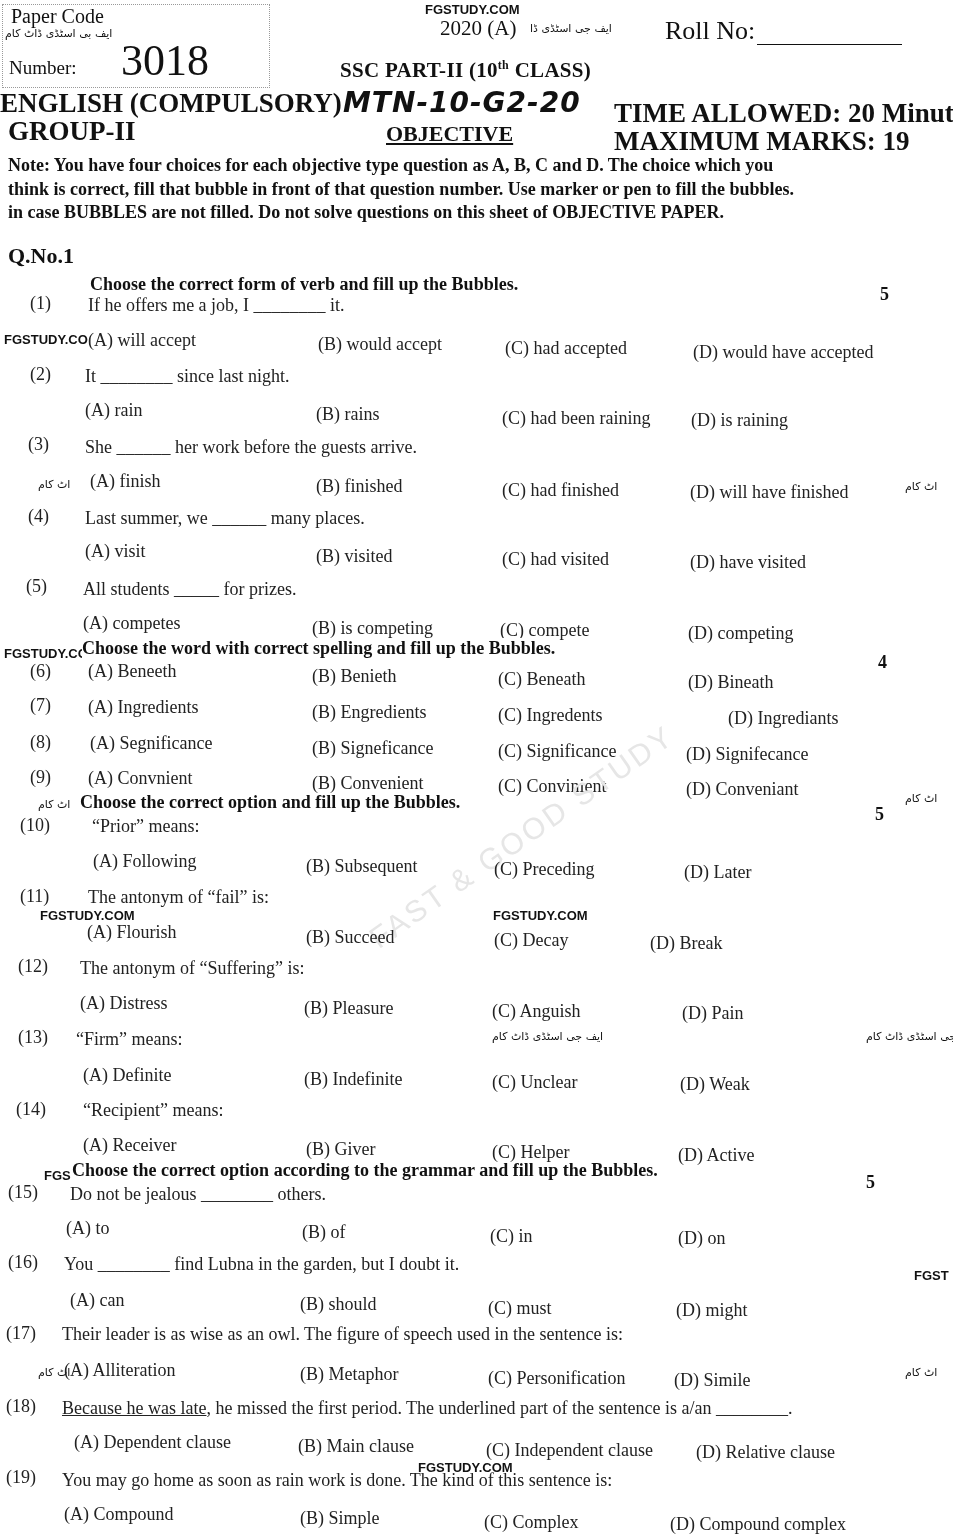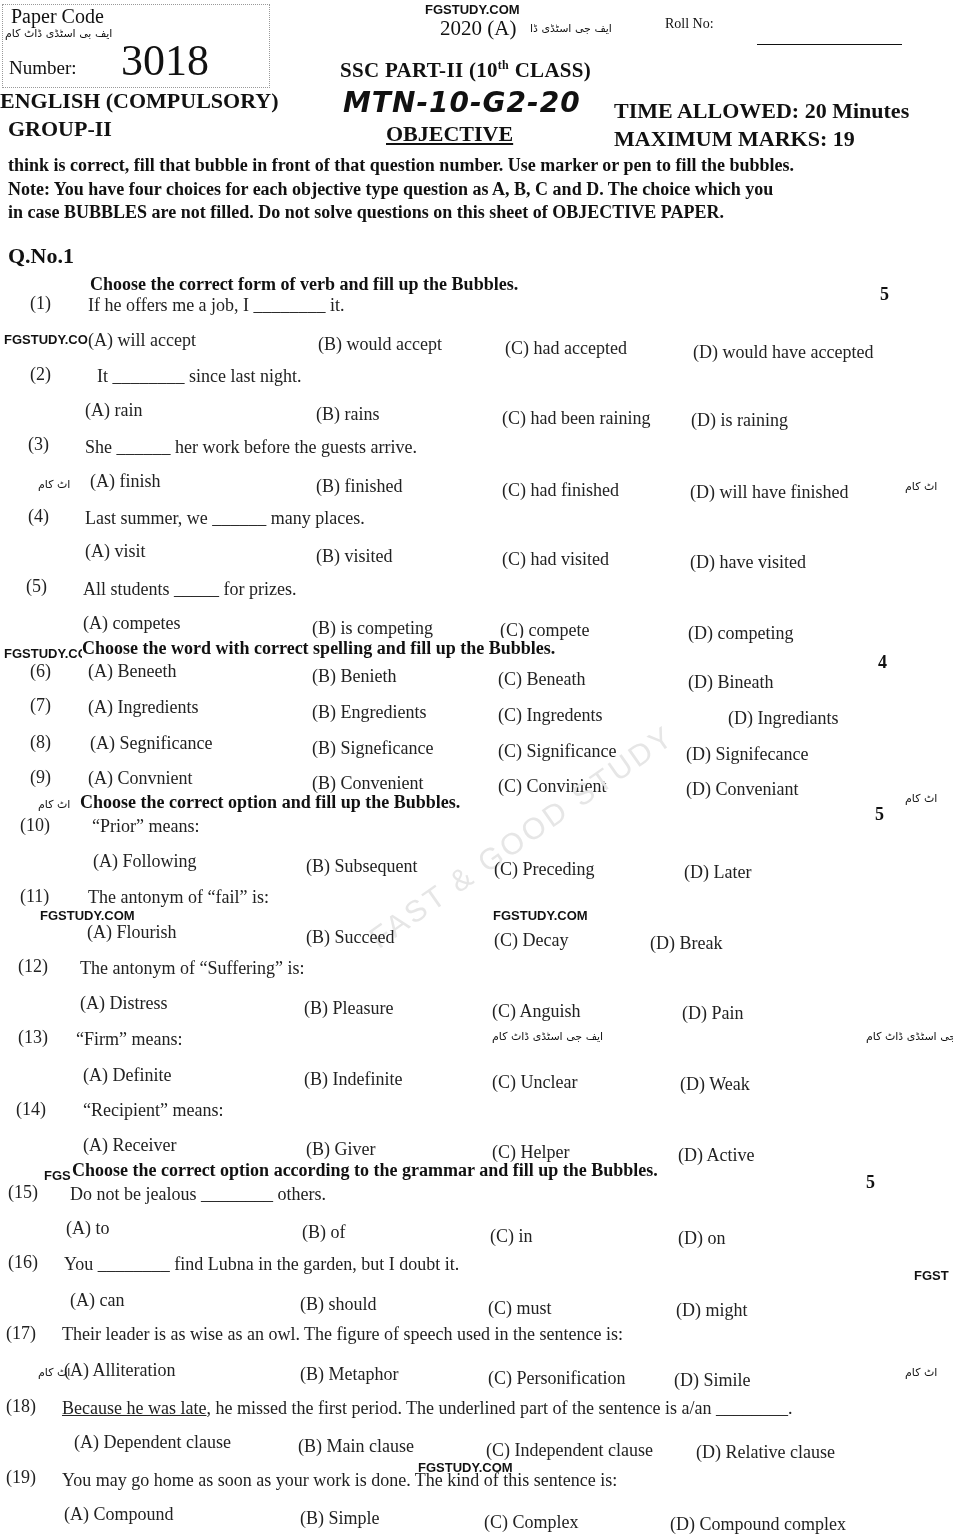--- a/index.html
+++ b/index.html
@@ -10,21 +10,21 @@
   .abs { position: absolute; white-space: nowrap; }
   .wm { font-family: "Liberation Sans", "DejaVu Sans", sans-serif; font-weight: bold; font-size: 13px; color: #111; }
   .code-box {
     position: absolute; left: 2px; top: 4px; width: 266px; height: 82px;
     border: 1px dotted #999;
   }
   .code-label { font-size: 20px; }
   .code-num { font-size: 44px; }
   .urdu { font-family: "DejaVu Sans", sans-serif; font-size: 11px; direction: rtl; }
   .hdr-bold { font-weight: bold; font-size: 21px; letter-spacing: 0.3px; }
-  .big-bold { font-weight: bold; font-size: 22px; }
+  .big-bold { font-weight: bold; font-size: 27px; }
   .handwrite { font-family: "DejaVu Sans", sans-serif; font-weight: bold; font-style: italic; font-size: 28px; letter-spacing: 1px; }
   .note { font-weight: bold; font-size: 18px; line-height: 23.5px; }
   .instr { font-weight: bold; font-size: 18px; }
   .q { font-size: 18px; color: #222; }
   .opt { font-size: 18px; color: #222; }
   .marks { font-weight: bold; font-size: 18px; }
   .underline { text-decoration: underline; }
   .diag-wm {
     position: absolute; left: 340px; top: 820px; font-family: "Liberation Sans", sans-serif;
     font-size: 30px; color: #e6e6e6; transform: rotate(-35deg); letter-spacing: 3px;
@@ -36,52 +36,52 @@
 <div class="code-box">
   <span class="abs code-label" style="left:8px;top:0px;">Paper Code</span>
   <span class="abs urdu" style="left:2px;top:22px;">ایف بی اسٹڈی ڈاٹ کام</span>
   <span class="abs" style="left:6px;top:52px;font-size:19px;">Number:</span>
   <span class="abs code-num" style="left:118px;top:30px;">3018</span>
 </div>
 
 <span class="abs wm" style="left:425px;top:2px;">FGSTUDY.COM</span>
 <span class="abs" style="left:440px;top:16px;font-size:21px;">2020 (A)</span>
 <span class="abs urdu" style="left:530px;top:22px;">ایف جی اسٹڈی ڈا</span>
-<span class="abs" style="left:665px;top:16px;font-size:14px;">Roll No:</span>
+<span class="abs" style="left:665px;top:16px;font-size:26px;">Roll No:</span>
 <span class="abs" style="left:757px;top:44px;width:145px;border-bottom:1.5px solid #111;height:0;"></span>
 
 <span class="abs hdr-bold" style="left:340px;top:58px;"><span>SSC PART-II (10</span><sup style="font-size:12px;">th</sup><span> CLASS)</span></span>
 
 <span class="abs big-bold" style="left:0px;top:88px;">ENGLISH (COMPULSORY)</span>
 <span class="abs big-bold" style="left:8px;top:116px;">GROUP-II</span>
 <span class="abs handwrite" style="left:343px;top:86px;">MTN-10-G2-20</span>
 <span class="abs big-bold underline" style="left:386px;top:121px;font-size:22px;">OBJECTIVE</span>
 <span class="abs big-bold" style="left:614px;top:98px;">TIME ALLOWED: 20 Minutes</span>
 <span class="abs big-bold" style="left:614px;top:126px;">MAXIMUM MARKS: 19</span>
 
 <div class="abs note" style="left:8px;top:154px;">
+  <div>Note:  You have four choices for each objective type question as A, B, C and D.  The choice which you</div>
   <div>think is correct, fill that bubble in front of that question number.  Use marker or pen to fill the bubbles.</div>
-  <div>Note:  You have four choices for each objective type question as A, B, C and D.  The choice which you</div>
   <div>in case BUBBLES are not filled.   Do not solve questions on this sheet of OBJECTIVE PAPER.</div>
 </div>
 <span class="abs" style="left:8px;top:243px;font-size:22px;font-weight:bold;">Q.No.1</span>
 
 <span class="abs instr" style="left:90px;top:274px;">Choose the correct form of verb and fill up the Bubbles.</span>
 <span class="abs marks" style="left:880px;top:284px;">5</span>
 
 <span class="abs q" style="left:30px;top:293px;">(1)</span>
 <span class="abs q" style="left:88px;top:295px;">If he offers me a job, I ________ it.</span>
 <span class="abs wm" style="left:4px;top:332px;">FGSTUDY.COM</span>
 <span class="abs opt" style="left:88px;top:330px;background:#fff;">(A) will accept</span>
 <span class="abs opt" style="left:318px;top:334px;">(B) would accept</span>
 <span class="abs opt" style="left:505px;top:338px;">(C) had accepted</span>
 <span class="abs opt" style="left:693px;top:342px;">(D) would have accepted</span>
 
 <span class="abs q" style="left:30px;top:364px;">(2)</span>
-<span class="abs q" style="left:85px;top:366px;margin-left:12px;">It ________ since last night.</span>
+<span class="abs q" style="left:85px;top:366px;">It ________ since last night.</span>
 <span class="abs opt" style="left:85px;top:400px;">(A) rain</span>
 <span class="abs opt" style="left:316px;top:404px;">(B) rains</span>
 <span class="abs opt" style="left:502px;top:408px;">(C) had been raining</span>
 <span class="abs opt" style="left:691px;top:410px;">(D) is raining</span>
 
 <span class="abs q" style="left:28px;top:434px;">(3)</span>
 <span class="abs q" style="left:85px;top:437px;">She ______ her work before the guests arrive.</span>
 <span class="abs urdu" style="left:38px;top:478px;">اٹ کام</span>
 <span class="abs opt" style="left:90px;top:471px;">(A) finish</span>
 <span class="abs opt" style="left:316px;top:476px;">(B) finished</span>
@@ -207,17 +207,17 @@
 
 <span class="abs q" style="left:6px;top:1396px;">(18)</span>
 <span class="abs q" style="left:62px;top:1398px;"><span class="underline">Because he was late</span><span>, he missed the first period.    The underlined part of the sentence is a/an ________.</span></span>
 <span class="abs opt" style="left:74px;top:1432px;">(A) Dependent clause</span>
 <span class="abs opt" style="left:298px;top:1436px;">(B) Main clause</span>
 <span class="abs opt" style="left:486px;top:1440px;">(C) Independent clause</span>
 <span class="abs opt" style="left:696px;top:1442px;">(D) Relative clause</span>
 
 <span class="abs wm" style="left:418px;top:1460px;">FGSTUDY.COM</span>
 <span class="abs q" style="left:6px;top:1467px;">(19)</span>
-<span class="abs q" style="left:62px;top:1470px;">You may go home as soon as your work is done.   The kind of this sentence is:</span>
+<span class="abs q" style="left:62px;top:1470px;">You may go home as soon as rain work is done.   The kind of this sentence is:</span>
 <span class="abs opt" style="left:64px;top:1504px;">(A) Compound</span>
 <span class="abs opt" style="left:300px;top:1508px;">(B) Simple</span>
 <span class="abs opt" style="left:484px;top:1512px;">(C) Complex</span>
 <span class="abs opt" style="left:670px;top:1514px;">(D) Compound complex</span>
 
 </body></html>

